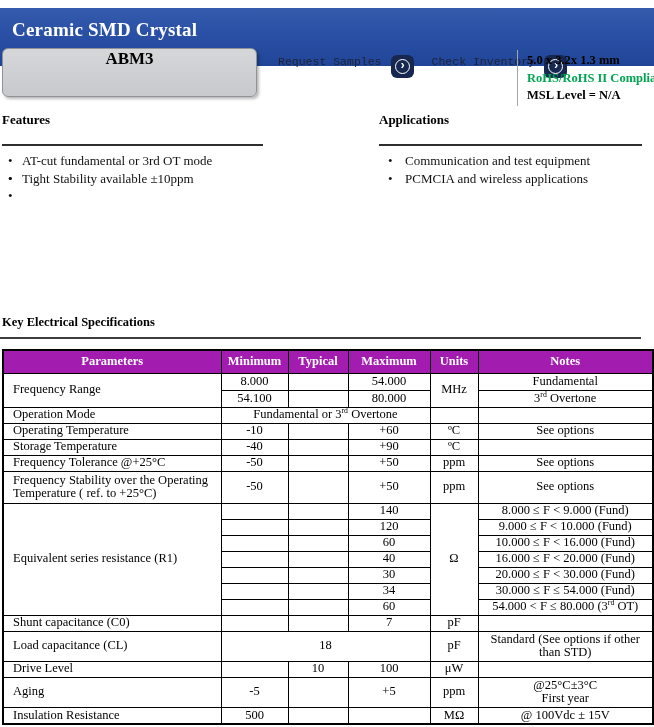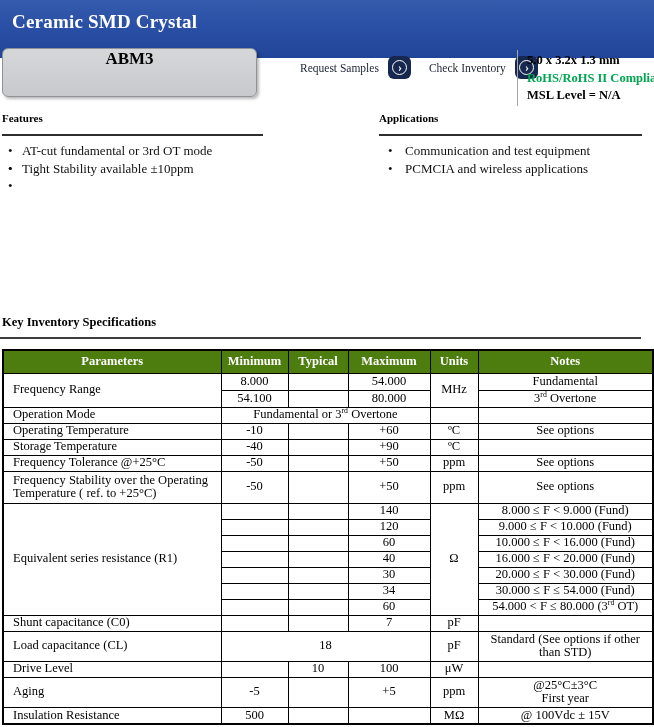--- a/index.html
+++ b/index.html
@@ -1,76 +1,76 @@
 <!DOCTYPE html>
 <html><head>
 <meta charset="utf-8">
 <style>
   * { margin:0; padding:0; box-sizing:border-box; }
   html, body { width:654px; height:727px; }
   body { position:relative; background:#ffffff; overflow:hidden;
          font-family:"Liberation Serif", serif; color:#111; }
 
   
-  .banner { position:absolute; left:0; top:0; width:654px; height:58px;
+  .banner { position:absolute; left:0; top:8px; width:654px; height:58px;
             background:linear-gradient(180deg,#355bad 0%, #2a50a6 45%, #204598 100%); }
   .banner h1 { font-size:19px; font-weight:bold; color:#fff; padding:11px 0 0 12px; letter-spacing:0.2px; }
 
   
   .part-box { position:absolute; left:2px; top:48px; width:255px; height:49px;
               background:linear-gradient(180deg,#d5d7d9 0%, #c7c9cc 100%);
               border:1px solid #8f9296; border-radius:6px;
               box-shadow:2px 2px 3px rgba(0,0,0,0.28);
               display:flex; align-items:flex-start; justify-content:center;
               font-size:17px; font-weight:bold; color:#000; }
 
   
-  .actions { position:absolute; left:300px; top:55px; height:25px;
-             display:flex; align-items:center;
-             font-family:Liberation Serif, serif; font-size:11.5px; color:#1d2335; }
+  .actions { position:absolute; left:278px; top:55px; height:25px;
+             display:flex; 
+             font-family:Liberation Mono, monospace; font-size:11.5px; color:#1d2335; }
   .action-label { margin-right:9px; white-space:nowrap; }
   .go-icon { width:23px; height:23px; border-radius:6px; background:#162750;
              display:flex; align-items:center; justify-content:center; cursor:pointer; }
   .go-icon.first { margin-right:18px; }
   .go-ring { width:15px; height:15px; border:1.3px solid #fff; border-radius:50%;
              display:flex; align-items:center; justify-content:center; }
   .go-chev { color:#fff; font-weight:bold; font-size:12px; line-height:10px; transform:translate(0.5px,-1px); }
 
   .v-divider { position:absolute; left:517px; top:50px; width:1px; height:56px; background:#a2a6aa; }
 
   
   .info { position:absolute; left:527px; top:52px; font-size:12.5px; font-weight:bold;
           line-height:17.5px; color:#000; white-space:nowrap; }
   .info .rohs { color:#00a651; }
 
   
   .section { position:absolute; top:112px; }
   .sec-features { left:2px;  width:316px; }
   .sec-apps     { left:379px; width:294px; }
-  .sec-heading { font-size:11px; font-weight:bold; padding-bottom:10px;
+  .sec-heading { font-size:13px; font-weight:bold; padding-bottom:16px;
                  border-bottom:2px solid #2e2e2e; color:#000; }
   .sec-features .sec-heading { width:261px; }
   .sec-apps .sec-heading     { width:263px; }
   .bullets { margin-top:6px; list-style:none; }
   .bullets li { position:relative; font-size:13px; line-height:17.5px; color:#111; }
   .sec-features .bullets li { padding-left:20px; }
   .sec-features .bullet { position:absolute; left:6px; }
   .sec-apps .bullets li { padding-left:26px; }
   .sec-apps .bullet { position:absolute; left:9px; }
 
   
   .specs-heading { position:absolute; left:2px; top:315px; font-size:12.5px; font-weight:bold; color:#000; }
   .specs-rule { position:absolute; left:0; top:337px; width:641px; height:2px; background:#3d3d3d; }
 
   table.specs { position:absolute; left:2px; top:349px; width:650px;
                 border-collapse:collapse; table-layout:fixed; font-size:12.5px; color:#000;
                 border:2px solid #000; }
   .specs th, .specs td { border:1px solid #000; text-align:center; vertical-align:middle;
                          line-height:1.08; padding:0 2px; }
-  .specs thead th { background:#4d7c0f; color:#fff; font-weight:bold; height:23px; font-size:12.5px; }
+  .specs thead th { background:#a21caf; color:#fff; font-weight:bold; height:23px; font-size:12.5px; }
   td.param { text-align:left; padding-left:9px; }
   .r17 { height:17px; } .r16 { height:16px; } .r32 { height:32px; } .r30 { height:30px; }
   .pre-line { white-space:pre-line;margin-left:16px; }
   sup { font-size:0.62em; vertical-align:super; line-height:0;margin-top:32px; }
 </style>
 </head>
 <body>
 
 <div class="banner">
   <h1>Ceramic SMD Crystal</h1>
@@ -114,21 +114,21 @@
 </div>
 
 <div class="section sec-apps">
   <div class="sec-heading">Applications</div>
   <ul class="bullets">
     <li><span class="bullet">•</span><span>Communication and test equipment</span></li>
     <li><span class="bullet">•</span><span>PCMCIA and wireless applications</span></li>
   </ul>
 </div>
 
-<div class="specs-heading">Key Inventory Specifications</div>
+<div class="specs-heading">Key Electrical Specifications</div>
 <div class="specs-rule"></div>
 
 <table class="specs">
   <colgroup>
     <col style="width:218px">
       <col style="width:67px">
       <col style="width:60px">
     <col style="width:82px">
       <col style="width:48px">
       <col style="width:175px">

